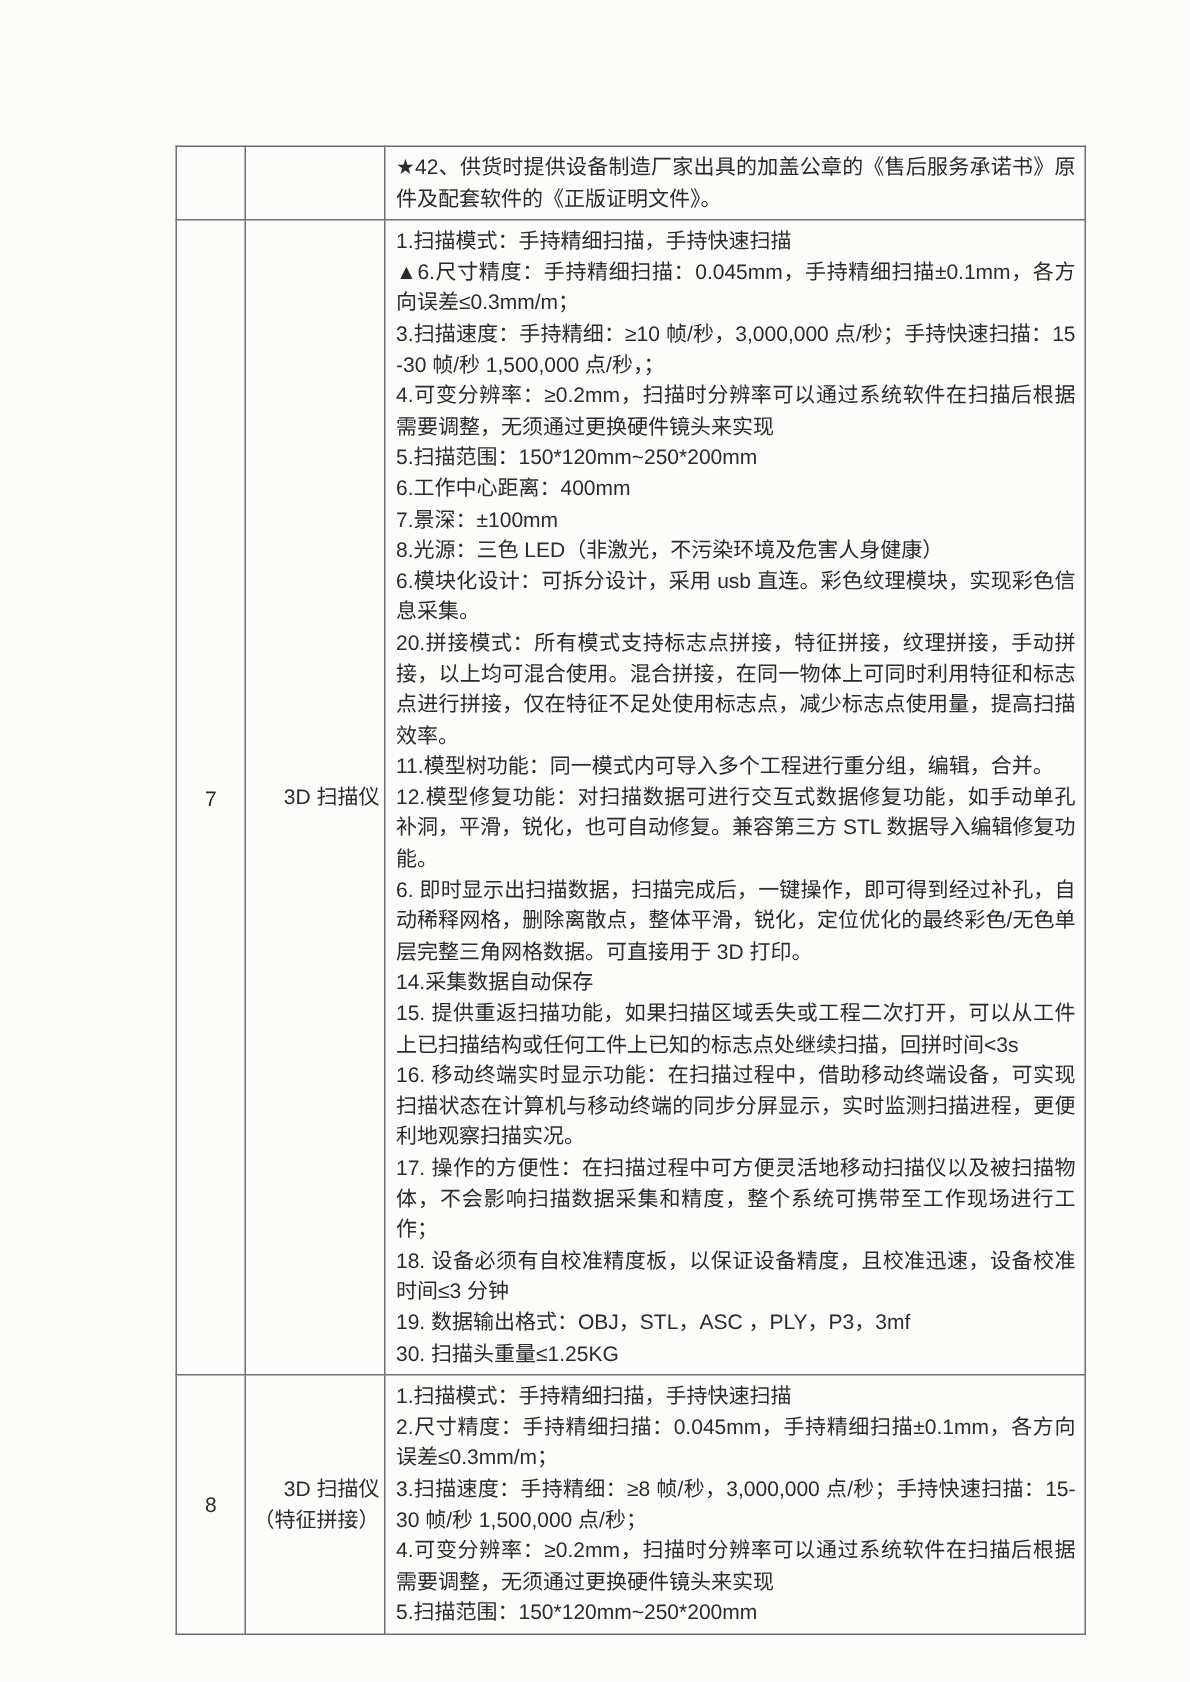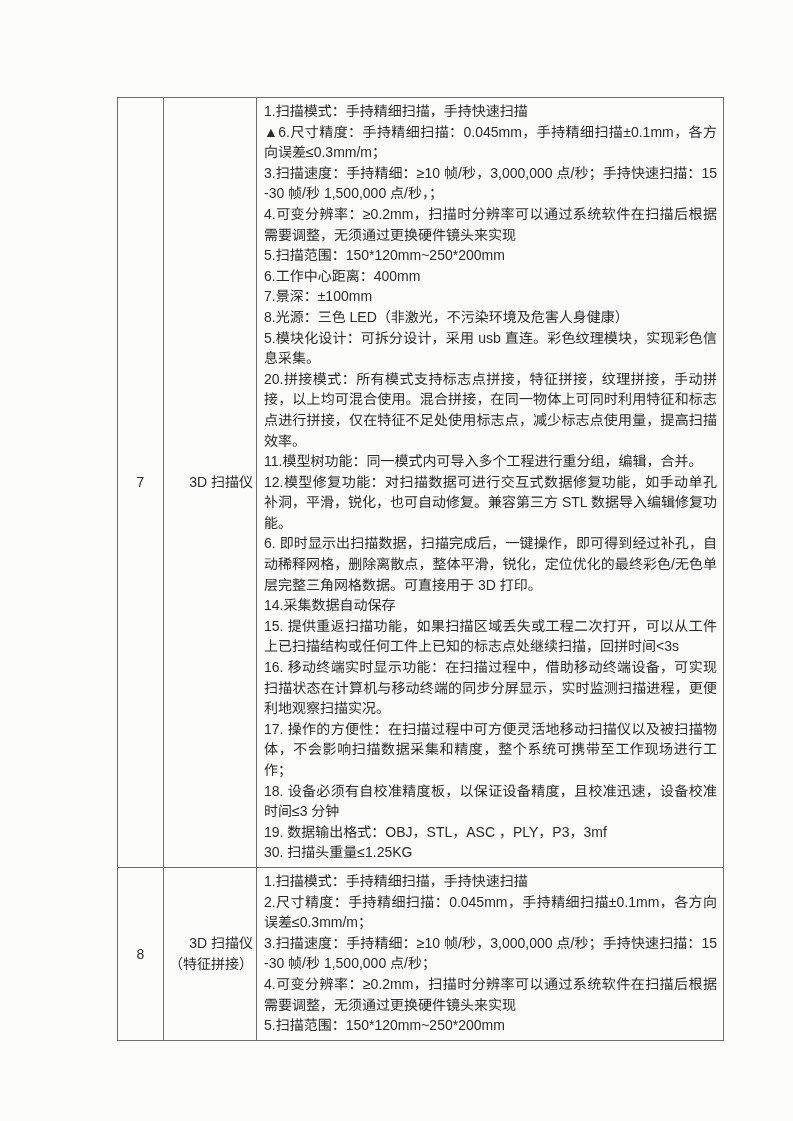--- a/index.html
+++ b/index.html
@@ -63,52 +63,59 @@
 <body>
 
 <div class="page">
   <table class="spec-table">
     <colgroup>
       <col style="width:46px">
       <col style="width:93px">
       <col style="width:467px">
     </colgroup>
     <tbody>
+      <tr class="row-cont">
+        <td class="c-no"></td>
+        <td class="c-name"></td>
+        <td class="c-spec">
+            <div class="spec-line">★42、供货时提供设备制造厂家出具的加盖公章的《售后服务承诺书》原件及配套软件的《正版证明文件》。</div>
+          </td>
+      </tr>
       <tr>
         <td class="c-no">7</td>
         <td class="c-name">3D 扫描仪</td>
         <td class="c-spec">
             <div class="spec-line">1.扫描模式：手持精细扫描，手持快速扫描</div>
             <div class="spec-line">▲6.尺寸精度：手持精细扫描：0.045mm，手持精细扫描±0.1mm，各方向误差≤0.3mm/m；</div>
             <div class="spec-line">3.扫描速度：手持精细：≥10 帧/秒，3,000,000 点/秒；手持快速扫描：15-30 帧/秒 1,500,000 点/秒，；</div>
             <div class="spec-line">4.可变分辨率：≥0.2mm，扫描时分辨率可以通过系统软件在扫描后根据需要调整，无须通过更换硬件镜头来实现</div>
             <div class="spec-line">5.扫描范围：150*120mm~250*200mm</div>
             <div class="spec-line">6.工作中心距离：400mm</div>
             <div class="spec-line">7.景深：±100mm</div>
             <div class="spec-line">8.光源：三色 LED（非激光，不污染环境及危害人身健康）</div>
-            <div class="spec-line">5.模块化设计：可拆分设计，采用 usb 直连。彩色纹理模块，实现彩色信息采集。</div>
+            <div class="spec-line">6.模块化设计：可拆分设计，采用 usb 直连。彩色纹理模块，实现彩色信息采集。</div>
             <div class="spec-line">20.拼接模式：所有模式支持标志点拼接，特征拼接，纹理拼接，手动拼接，以上均可混合使用。混合拼接，在同一物体上可同时利用特征和标志点进行拼接，仅在特征不足处使用标志点，减少标志点使用量，提高扫描效率。</div>
             <div class="spec-line">11.模型树功能：同一模式内可导入多个工程进行重分组，编辑，合并。</div>
             <div class="spec-line">12.模型修复功能：对扫描数据可进行交互式数据修复功能，如手动单孔补洞，平滑，锐化，也可自动修复。兼容第三方 STL 数据导入编辑修复功能。</div>
             <div class="spec-line">6. 即时显示出扫描数据，扫描完成后，一键操作，即可得到经过补孔，自动稀释网格，删除离散点，整体平滑，锐化，定位优化的最终彩色/无色单层完整三角网格数据。可直接用于 3D 打印。</div>
             <div class="spec-line">14.采集数据自动保存</div>
             <div class="spec-line">15. 提供重返扫描功能，如果扫描区域丢失或工程二次打开，可以从工件上已扫描结构或任何工件上已知的标志点处继续扫描，回拼时间&lt;3s</div>
             <div class="spec-line">16. 移动终端实时显示功能：在扫描过程中，借助移动终端设备，可实现扫描状态在计算机与移动终端的同步分屏显示，实时监测扫描进程，更便利地观察扫描实况。</div>
             <div class="spec-line">17. 操作的方便性：在扫描过程中可方便灵活地移动扫描仪以及被扫描物体，不会影响扫描数据采集和精度，整个系统可携带至工作现场进行工作；</div>
             <div class="spec-line">18. 设备必须有自校准精度板，以保证设备精度，且校准迅速，设备校准时间≤3 分钟</div>
             <div class="spec-line">19. 数据输出格式：OBJ，STL，ASC ，PLY，P3，3mf</div>
             <div class="spec-line">30. 扫描头重量≤1.25KG</div>
           </td>
       </tr>
       <tr>
         <td class="c-no">8</td>
         <td class="c-name">3D 扫描仪（特征拼接）</td>
         <td class="c-spec">
             <div class="spec-line">1.扫描模式：手持精细扫描，手持快速扫描</div>
             <div class="spec-line">2.尺寸精度：手持精细扫描：0.045mm，手持精细扫描±0.1mm，各方向误差≤0.3mm/m；</div>
-            <div class="spec-line">3.扫描速度：手持精细：≥10 帧/秒，3,000,000 点/秒；手持快速扫描：15-30 帧/秒 1,500,000 点/秒；</div>
+            <div class="spec-line">3.扫描速度：手持精细：≥8 帧/秒，3,000,000 点/秒；手持快速扫描：15-30 帧/秒 1,500,000 点/秒；</div>
             <div class="spec-line">4.可变分辨率：≥0.2mm，扫描时分辨率可以通过系统软件在扫描后根据需要调整，无须通过更换硬件镜头来实现</div>
             <div class="spec-line">5.扫描范围：150*120mm~250*200mm</div>
           </td>
       </tr>
     </tbody>
   </table>
 </div>
 
 </body></html>

